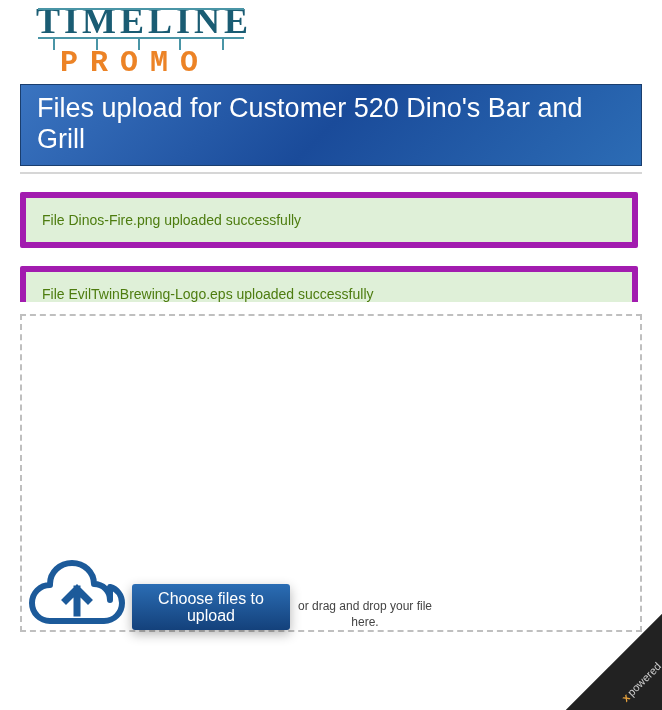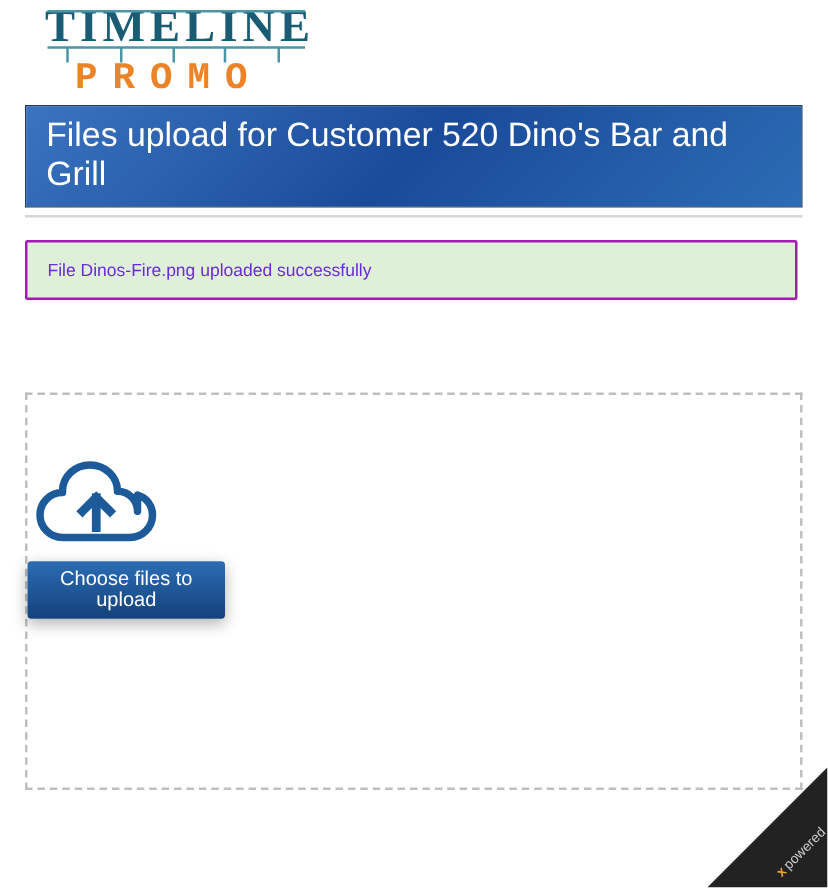--- a/index.html
+++ b/index.html
@@ -13,23 +13,23 @@
     .logo-tick { position: absolute; width: 2px; height: 12px; background: #4a95a6; top: 38px; }
     .logo-bottom { font-family: "Courier New", monospace; font-weight: bold; font-size: 30px; letter-spacing: 12px; color: #ec8326; text-align: left; margin-top: 4px; margin-left: 24px; }
     
     .header-bar { margin: 4px 20px 0 20px; background: linear-gradient(135deg, #3a74c0 0%, #1a4b9a 50%, #2c6cb5 100%); border: 1px solid #1a3e6e; padding: 8px 16px 10px 16px; }
     .header-title { color: #fff; font-size: 27px; font-weight: normal; line-height: 1.15; }
     
     .header-divider { margin: 6px 20px 0 20px; height: 2px; background: #d6d6d6; }
     
     .alerts-container { margin: 18px 20px 0 20px; position: relative; }
     .alerts-scroll { overflow-y: scroll; height: 110px; padding-right: 4px; }
-    .alert-success { background: #dff0d8; border: 2px solid #a21caf; color: #6d28d9; padding: 14px 16px; margin-bottom: 18px; font-size: 14px; border-radius: 2px; }
+    .alert-success { background: #dff0d8; border: 6px solid #a21caf; color: #4d7c0f; padding: 14px 16px; margin-bottom: 18px; font-size: 14px; border-radius: 2px; }
     
-    .dropzone { margin: 12px 20px 0 20px; border: 2px dashed #bfbfbf; height: 318px; display: flex; flex-direction: column; align-items: flex-start; justify-content: flex-start; padding-top: 48px; }
+    .dropzone { margin: 12px 20px 0 20px; border: 2px dashed #bfbfbf; height: 318px; display: flex; flex-direction: row; align-items: flex-end; justify-content: flex-start; padding-top: 48px; }
     
     .cloud-svg { width: 110px; height: 75px; }
     
     .choose-btn { background: linear-gradient(to bottom, #2b6db4 0%, #14417b 100%); color: #fff; border: none; border-radius: 3px; width: 158px; height: 46px; font-size: 16px; line-height: 1.1; box-shadow: 0 4px 12px rgba(0,0,0,0.3); cursor: pointer; margin-top: 10px; display: flex; align-items: center; justify-content: center; text-align: center; }
     
     .hint { color: #444; font-size: 12px; text-align: center; margin-top: 8px; line-height: 1.3; width: 150px; }
     
     .powered { position: absolute; bottom: 0; right: 0; width: 96px; height: 96px; overflow: hidden; }
     .powered-bg { position: absolute; bottom: -68px; right: -68px; width: 136px; height: 136px; background: #222; transform: rotate(45deg); }
     .powered-text { position: absolute; bottom: 22px; right: -4px; color: #ccc; font-size: 11px; transform: rotate(-45deg); transform-origin: center; white-space: nowrap; }
@@ -54,31 +54,33 @@
 </div>
 
 <div class="header-bar">
   <div class="header-title">Files upload for Customer 520 Dino's Bar and Grill</div>
 </div>
 <div class="header-divider"></div>
 
 <div class="alerts-container">
   <div class="alerts-scroll">
     <div class="alert-success">File Dinos-Fire.png uploaded successfully</div>
+    <div class="alert-success">File EvilTwinBrewing-Logo.eps uploaded successfully</div>
   </div>
 </div>
 
 <div class="dropzone">
   <svg class="cloud-svg" viewBox="0 0 110 75">
     <path d="M88,45 C88,36 81,29 72,29 C72,17 62,8 50,8 C38,8 28,17 28,29 C28,29 28,30 28,30 C18,30 10,38 10,48 C10,58 18,66 28,66 L82,66 C92,66 100,58 100,48 C100,40 95,34 88,32 Z" fill="none" stroke="#1c5a9a" stroke-width="6" stroke-linejoin="round"></path>
     <path d="M55,58 L55,34 M55,34 L44,45 M55,34 L66,45" fill="none" stroke="#1c5a9a" stroke-width="7" stroke-linecap="square"></path>
   </svg>
   <button class="choose-btn">
     <span>Choose files to upload</span>
   </button>
+  <div class="hint">or drag and drop your file here.</div>
 </div>
 
 <div class="powered">
   <div class="powered-bg"></div>
   <div class="powered-text">
     <span class="powered-x">x</span><span>powered</span>
   </div>
 </div>
 
 </body></html>

